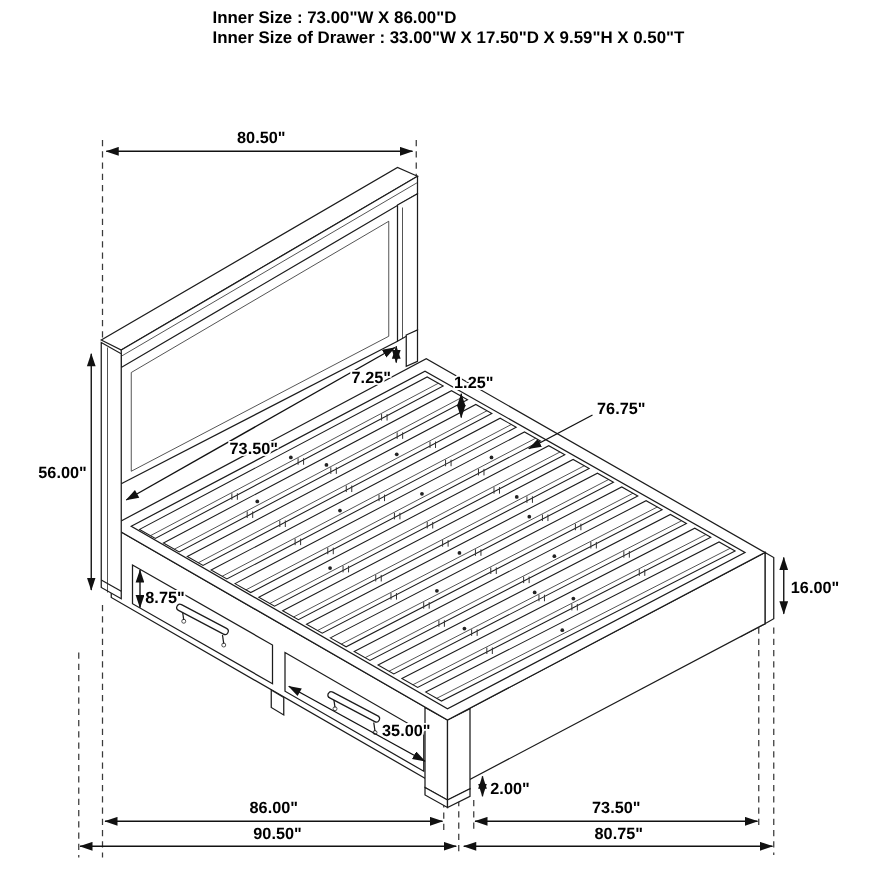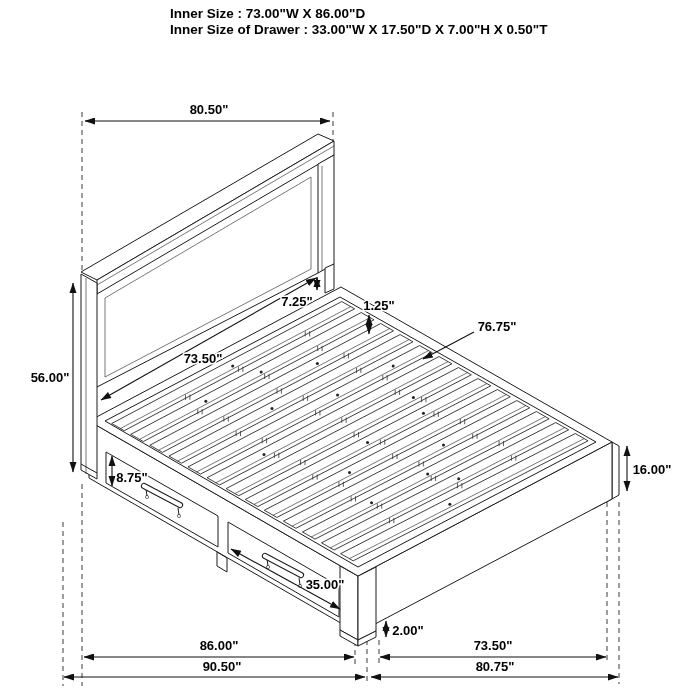--- a/index.html
+++ b/index.html
@@ -19,21 +19,21 @@
   .tick{stroke:#333;stroke-width:.8;fill:none;}
   .dot{fill:#222;stroke:none;}
 </style>
 </head>
 <body>
 
 <div id="stage">
 
   <div id="title-block">
     <div>Inner Size : 73.00"W X 86.00"D</div>
-    <div>Inner Size of Drawer : 33.00"W X 17.50"D X 7.00"H X 0.50"T</div>
+    <div>Inner Size of Drawer : 33.00"W X 17.50"D X 9.59"H X 0.50"T</div>
   </div>
 
   <svg width="700" height="700" viewBox="0 0 700 700">
     <defs>
       <marker id="ae" markerUnits="userSpaceOnUse" markerWidth="11" markerHeight="8" refX="10" refY="3.5" orient="auto">
           <path d="M0,0 L10.5,3.5 L0,7 Z" fill="#111"></path>
         </marker>
       <marker id="as" markerUnits="userSpaceOnUse" markerWidth="11" markerHeight="8" refX="0.5" refY="3.5" orient="auto">
           <path d="M10.5,0 L0,3.5 L10.5,7 Z" fill="#111"></path>
         </marker>

